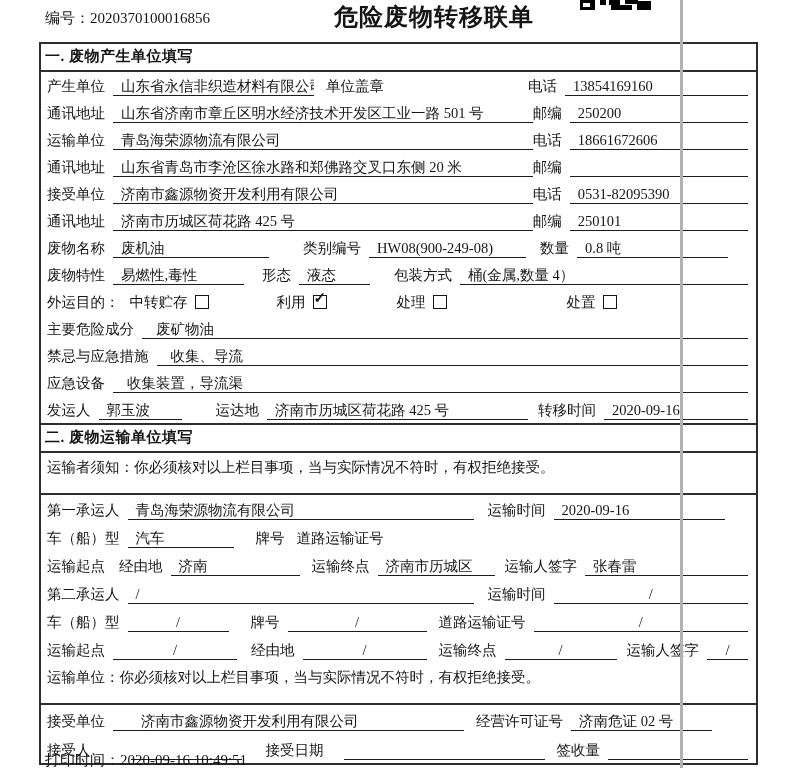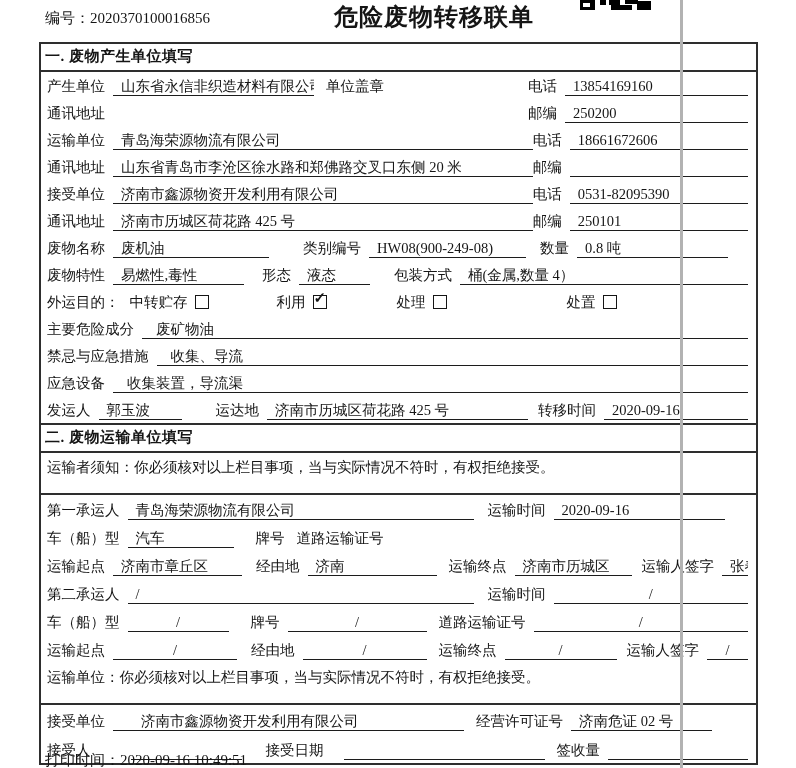--- a/index.html
+++ b/index.html
@@ -77,20 +77,21 @@
     <div class="row">
       <span class="lbl">产生单位</span>
       <span class="val" style="width:190px">山东省永信非织造材料有限公司</span>
       <span class="lbl" style="margin-left:12px">单位盖章</span>
       <span class="lbl" style="margin-left:auto">电话</span>
       <span class="val" style="width:172px">13854169160</span>
     </div>
 
     <div class="row">
       <span class="lbl">通讯地址</span>
+      <span class="val" style="width:420px">山东省济南市章丘区明水经济技术开发区工业一路 501 号</span>
       <span class="lbl" style="margin-left:auto">邮编</span>
       <span class="val" style="width:172px">250200</span>
     </div>
 
     <div class="row">
       <span class="lbl">运输单位</span>
       <span class="val" style="width:420px">青岛海荣源物流有限公司</span>
       <span class="lbl" style="margin-left:auto">电话</span>
       <span class="val" style="width:172px">18661672606</span>
     </div>
@@ -193,21 +194,20 @@
 
     <div class="row tall">
       <span class="lbl">车（船）型</span>
       <span class="val" style="width:95px">汽车</span>
       <span class="lbl" style="margin-left:22px">牌号</span>
       <span class="lbl" style="margin-left:12px">道路运输证号</span>
     </div>
 
     <div class="row tall">
       <span class="lbl">运输起点</span>
-      <span class="val" style="width:118px">济南市章丘区</span>
       <span class="lbl" style="margin-left:14px">经由地</span>
       <span class="val" style="width:118px">济南</span>
       <span class="lbl" style="margin-left:12px">运输终点</span>
       <span class="val" style="width:106px">济南市历城区</span>
       <span class="lbl" style="margin-left:10px">运输人签字</span>
       <span class="val fill">张春雷</span>
     </div>
 
     <div class="row tall">
       <span class="lbl">第二承运人</span>

